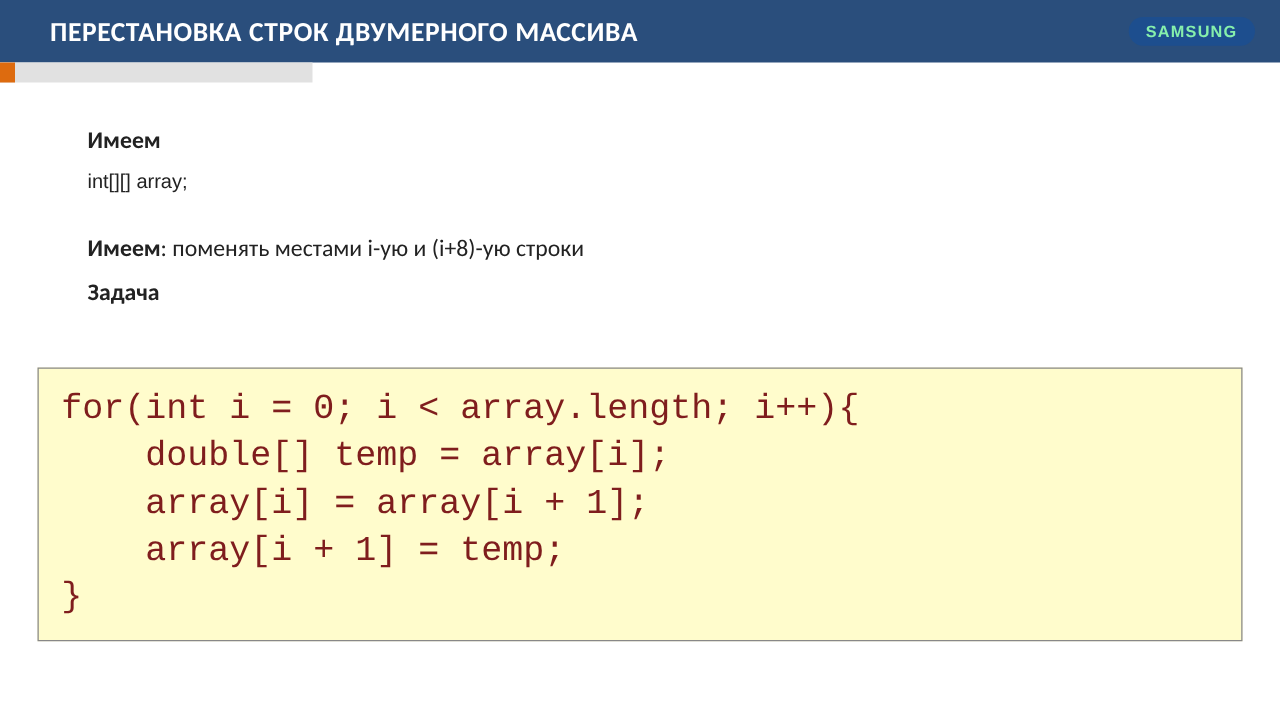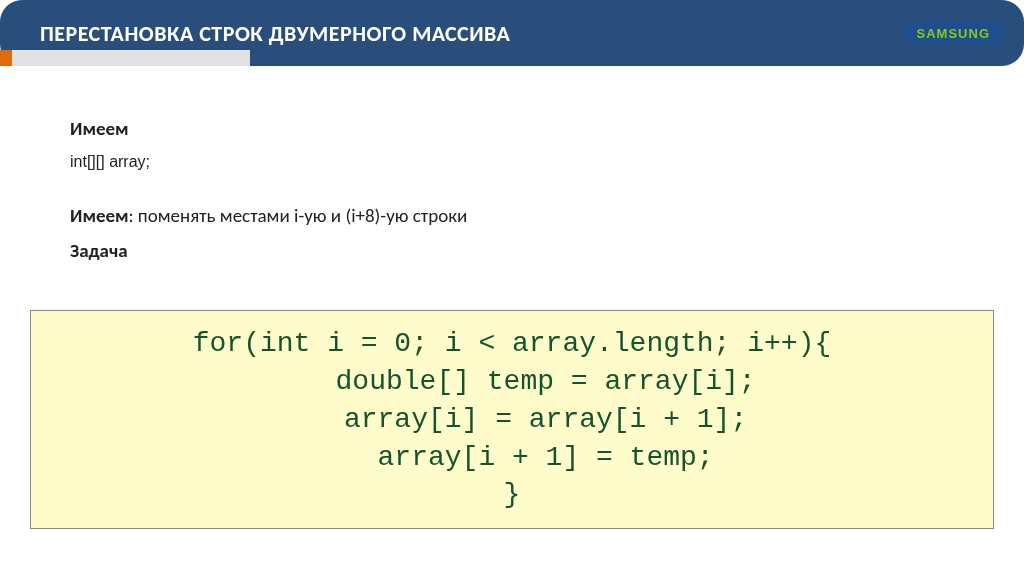--- a/index.html
+++ b/index.html
@@ -10,41 +10,40 @@
     body {
       width: 1024px;
       height: 574px;
       font-family: "Segoe UI", Calibri, Arial, sans-serif;
       background: #ffffff;
       overflow: hidden;
       position: relative;
     }
     .header-bar {
       width: 100%;
-      height: 66px;
+      height: 50px;
       background: #2a4e7c;
       display: flex;
       align-items: center;
       padding-left: 40px;
       position: relative;
-      border-radius: 22px;
     }
     .header-title {
       color: #ffffff;
       font-size: 22px;
       font-weight: bold;
       letter-spacing: 0.5px;
     }
     .samsung-logo {
       position: absolute;
       right: 20px;
       top: 50%;
       transform: translateY(-50%);
       background: #1d4e8e;
-      color: #84cc16;
+      color: #86efac;
       border-radius: 20px;
       padding: 4px 14px;
       font-size: 13px;
       font-weight: bold;
       letter-spacing: 1px;
       font-family: Arial, sans-serif;
     }
     .orange-accent {
       position: absolute;
       top: 50px;
@@ -74,23 +73,22 @@
       height: 22px;
     }
     .code-block {
       margin: 18px 30px 0 30px;
       background: #fffccc;
       border: 1px solid #888;
       padding: 14px 18px;
       font-family: "Courier New", Courier, monospace;
       font-size: 28px;
       line-height: 1.35;
-      color: #14532d;
+      color: #7f1d1d;
       white-space: pre;
-      text-align: center;
     }
   </style>
 </head>
 <body>
 
 <div class="header-bar">
   <span class="header-title">ПЕРЕСТАНОВКА СТРОК ДВУМЕРНОГО МАССИВА</span>
   <span class="samsung-logo">SAMSUNG</span>
 </div>
 

